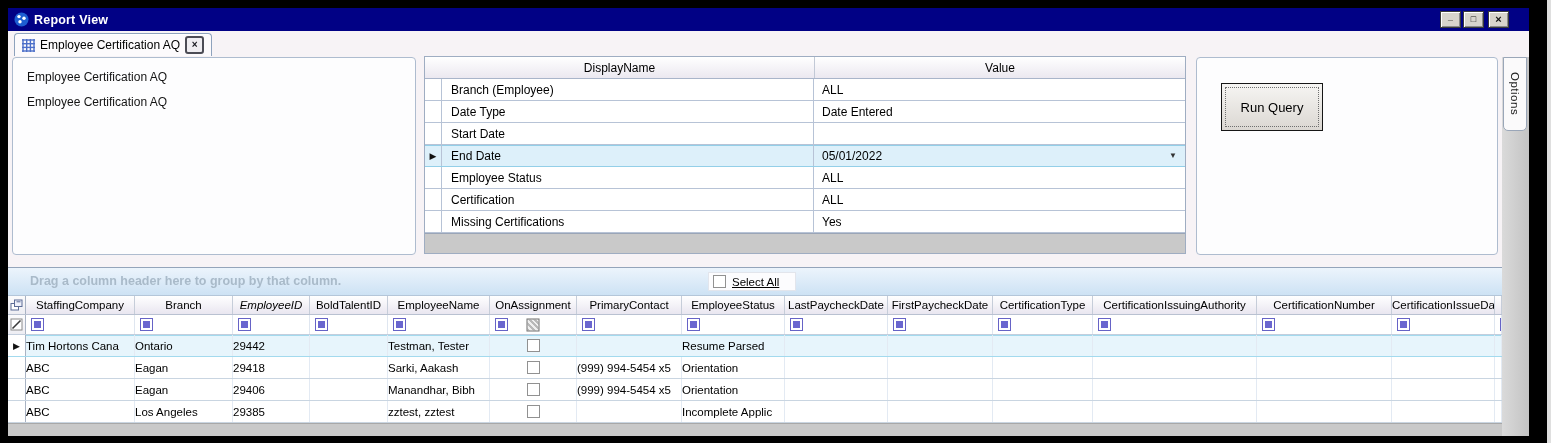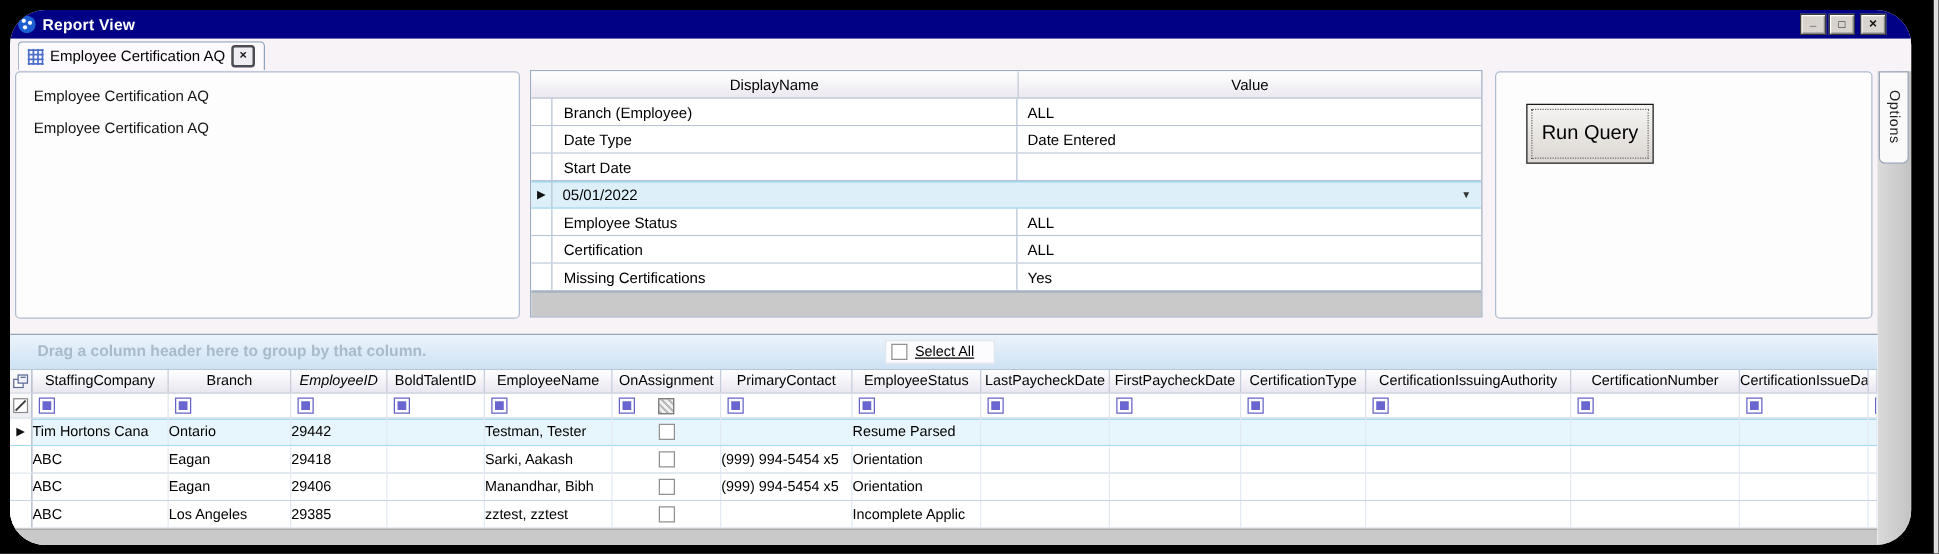--- a/index.html
+++ b/index.html
@@ -1,19 +1,19 @@
 <!DOCTYPE html>
 <html><head>
 <meta charset="utf-8">
 <style>
   html,body{margin:0;padding:0;background:#555;}
   .screen{position:relative;width:1551px;height:443px;background:#000;overflow:hidden;
           font-family:"Liberation Sans","DejaVu Sans",sans-serif;-webkit-font-smoothing:antialiased;}
   .right-edge{position:absolute;right:0;top:0;width:4px;height:100%;background:#dfdfdf;}
-  .win{position:absolute;left:8px;top:8px;width:1521px;height:428px;background:#f7f3f6;overflow:hidden;border-radius:28px;}
+  .win{position:absolute;left:8px;top:8px;width:1521px;height:428px;background:#f7f3f6;overflow:hidden;}
 
   
   .titlebar{position:absolute;left:0;top:0;width:100%;height:23px;background:#010185;display:flex;align-items:center;padding:0 4px;box-sizing:border-box;}
   .app-icon{width:15px;height:15px;margin:0 5px 0 2px;flex:none;}
   .title-text{color:#fff;font-size:12.5px;font-weight:bold;letter-spacing:.2px;}
   .winbtns{margin-left:auto;display:flex;gap:2px;padding-right:16px;}
   .wbtn{width:19px;height:15px;background:#d8d4cd;border:1px solid #3a3a3a;box-shadow:inset 1px 1px 0 #ffffff,inset -1px -1px 0 #8a8a8a;
         display:grid;place-items:center;font-size:9px;font-weight:bold;color:#111;line-height:1;cursor:default;}
   .wbtn.min span{transform:translateY(-2px);}
   .wbtn.close{margin-left:2px;font-size:11px;}
@@ -38,21 +38,21 @@
   .prow.sel{background:#ddf0fa;box-shadow:inset 0 1px 0 #93cfe8;border-bottom-color:#93cfe8;}
   .pind{width:16px;border-right:1px solid #b7c3d6;display:grid;place-items:center;flex:none;}
   .pind .arrow{font-size:9px;color:#111;}
   .pname{width:372px;border-right:1px solid #b7c3d6;display:flex;align-items:center;padding-left:9px;font-size:12px;color:#000;box-sizing:border-box;flex:none;}
   .pvalue{flex:1;display:flex;align-items:center;justify-content:space-between;padding:0 8px;font-size:12px;color:#000;}
   .ddown{font-size:8px;color:#333;}
   .pg-footer{height:21px;background:#c9c9c9;border-top:1px solid #9aa5b7;}
 
   .right-panel{position:absolute;left:1188px;top:49px;width:302px;height:198px;background:#fdfdfe;border:1px solid #aebccf;border-radius:4px;box-sizing:border-box;}
   .run-btn{position:absolute;left:24px;top:25px;width:102px;height:48px;background:linear-gradient(#f6f5f3,#dbd7d2);
-           border:1px solid #161616;font-size:16px;color:#000;display:grid;place-items:center;font-family:inherit;}
+           border:1px solid #161616;font-size:13px;color:#000;display:grid;place-items:center;font-family:inherit;}
   .run-btn::after{content:"";position:absolute;inset:3px;border:1px dotted #6f6f6f;}
 
   .options-strip{position:absolute;left:1494px;top:49px;width:27px;height:379px;background:linear-gradient(90deg,#dadada,#c3c3c3);}
   .options-tab{position:absolute;left:1px;top:0;width:24px;height:74px;background:#fbfafb;border:1px solid #9aa6b8;border-radius:0 0 5px 5px;
                box-sizing:border-box;display:grid;place-items:center;}
   .options-tab span{writing-mode:vertical-rl;font-size:11.5px;color:#222;letter-spacing:.5px;}
 
   
   .maingrid{position:absolute;left:0;top:259px;width:1494px;height:169px;background:#fff;border-top:1px solid #94a4ba;box-sizing:border-box;overflow:hidden;}
   .groupby{position:relative;height:27px;background:linear-gradient(#ecf4fc,#cde2f4);border-bottom:1px solid #b4c6d9;}
@@ -155,20 +155,21 @@
             </div>
           </div>
           <div class="prow">
             <div class="pind"></div>
             <div class="pname">Start Date</div>
           </div>
           <div class="prow sel">
             <div class="pind">
               <span class="arrow">▶</span>
             </div>
+            <div class="pname">End Date</div>
             <div class="pvalue">
               <span>05/01/2022</span>
               <span class="ddown">▼</span>
             </div>
           </div>
           <div class="prow">
             <div class="pind"></div>
             <div class="pname">Employee Status</div>
             <div class="pvalue">
               <span>ALL</span>

